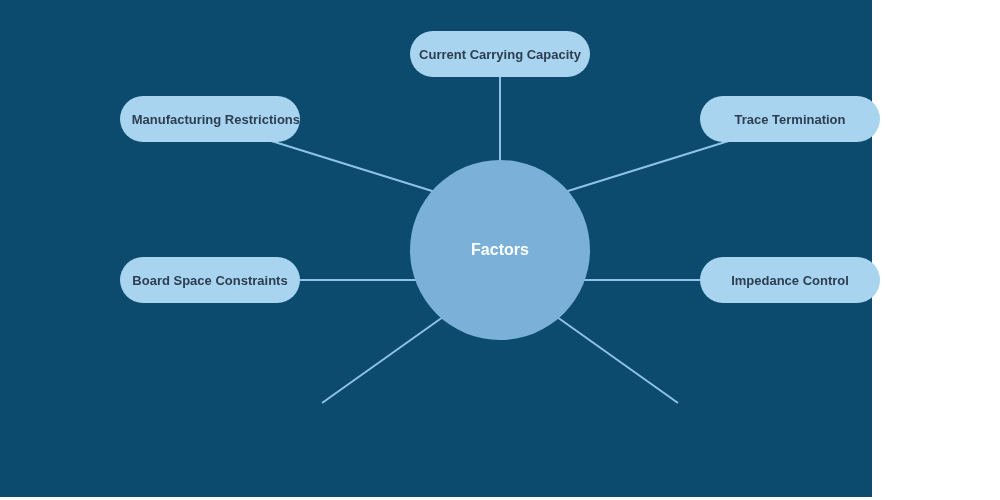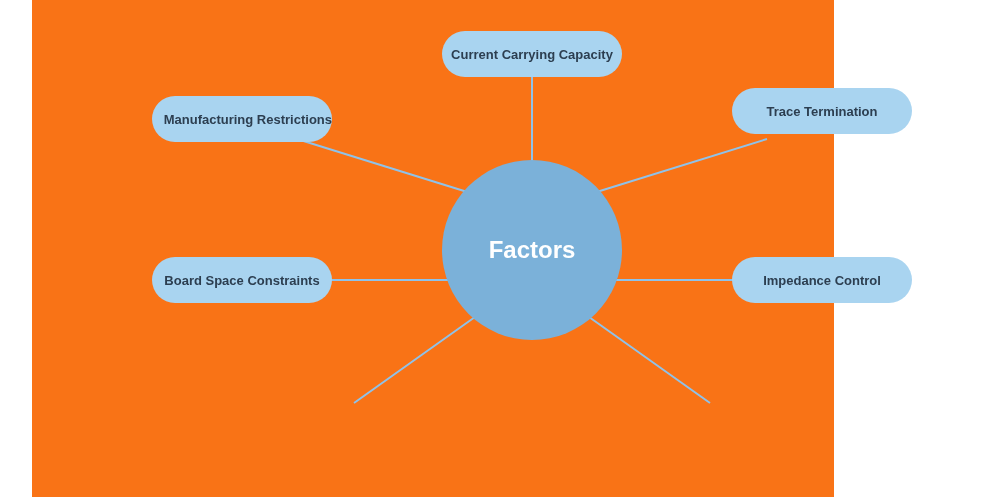--- a/index.html
+++ b/index.html
@@ -7,24 +7,23 @@
     padding: 0;
   }
   body {
     width: 1000px;
     height: 500px;
     font-family: "Liberation Sans", sans-serif;
     overflow: hidden;
   }
   .canvas {
     position: relative;
-    width: 802px;
+    width: 872px;
     height: 500px;
-    background: #f97316;
-    margin-left: 32px;
+    background: #0c4a6e;
   }
   .connectors {
     position: absolute;
     left: 0;
     top: 0;
     width: 1000px;
     height: 500px;
     z-index: 1;
   }
   .connectors line {
@@ -41,40 +40,40 @@
     font-size: 13px;
     font-weight: bold;
     display: flex;
     align-items: center;
     justify-content: center;
     white-space: nowrap;
     z-index: 2;
   }
   .n-top      { left: 410px; top: 31px;  }
   .n-mfg      { left: 120px; top: 96px; justify-content: flex-end;  }
-  .n-term     { left: 700px; top: 88px;  }
+  .n-term     { left: 700px; top: 96px;  }
   .n-board    { left: 120px; top: 257px; }
   .n-imp      { left: 700px; top: 257px; }
   .n-copper   { left: 220px; top: 397px; }
   .n-thermal  { left: 600px; top: 397px; }
   .center-circle {
     position: absolute;
     left: 410px;
     top: 160px;
     width: 180px;
     height: 180px;
     border-radius: 50%;
     background: #7bb1d9;
     color: #ffffff;
     display: flex;
     flex-direction: column;
     align-items: center;
     justify-content: center;
     text-align: center;
-    font-size: 24px;
+    font-size: 16px;
     font-weight: bold;
     line-height: 26px;
     z-index: 3;
   }
   .bottom-strip {
     position: absolute;
     left: 0;
     right: 0;
     bottom: 0;
     height: 3px;

